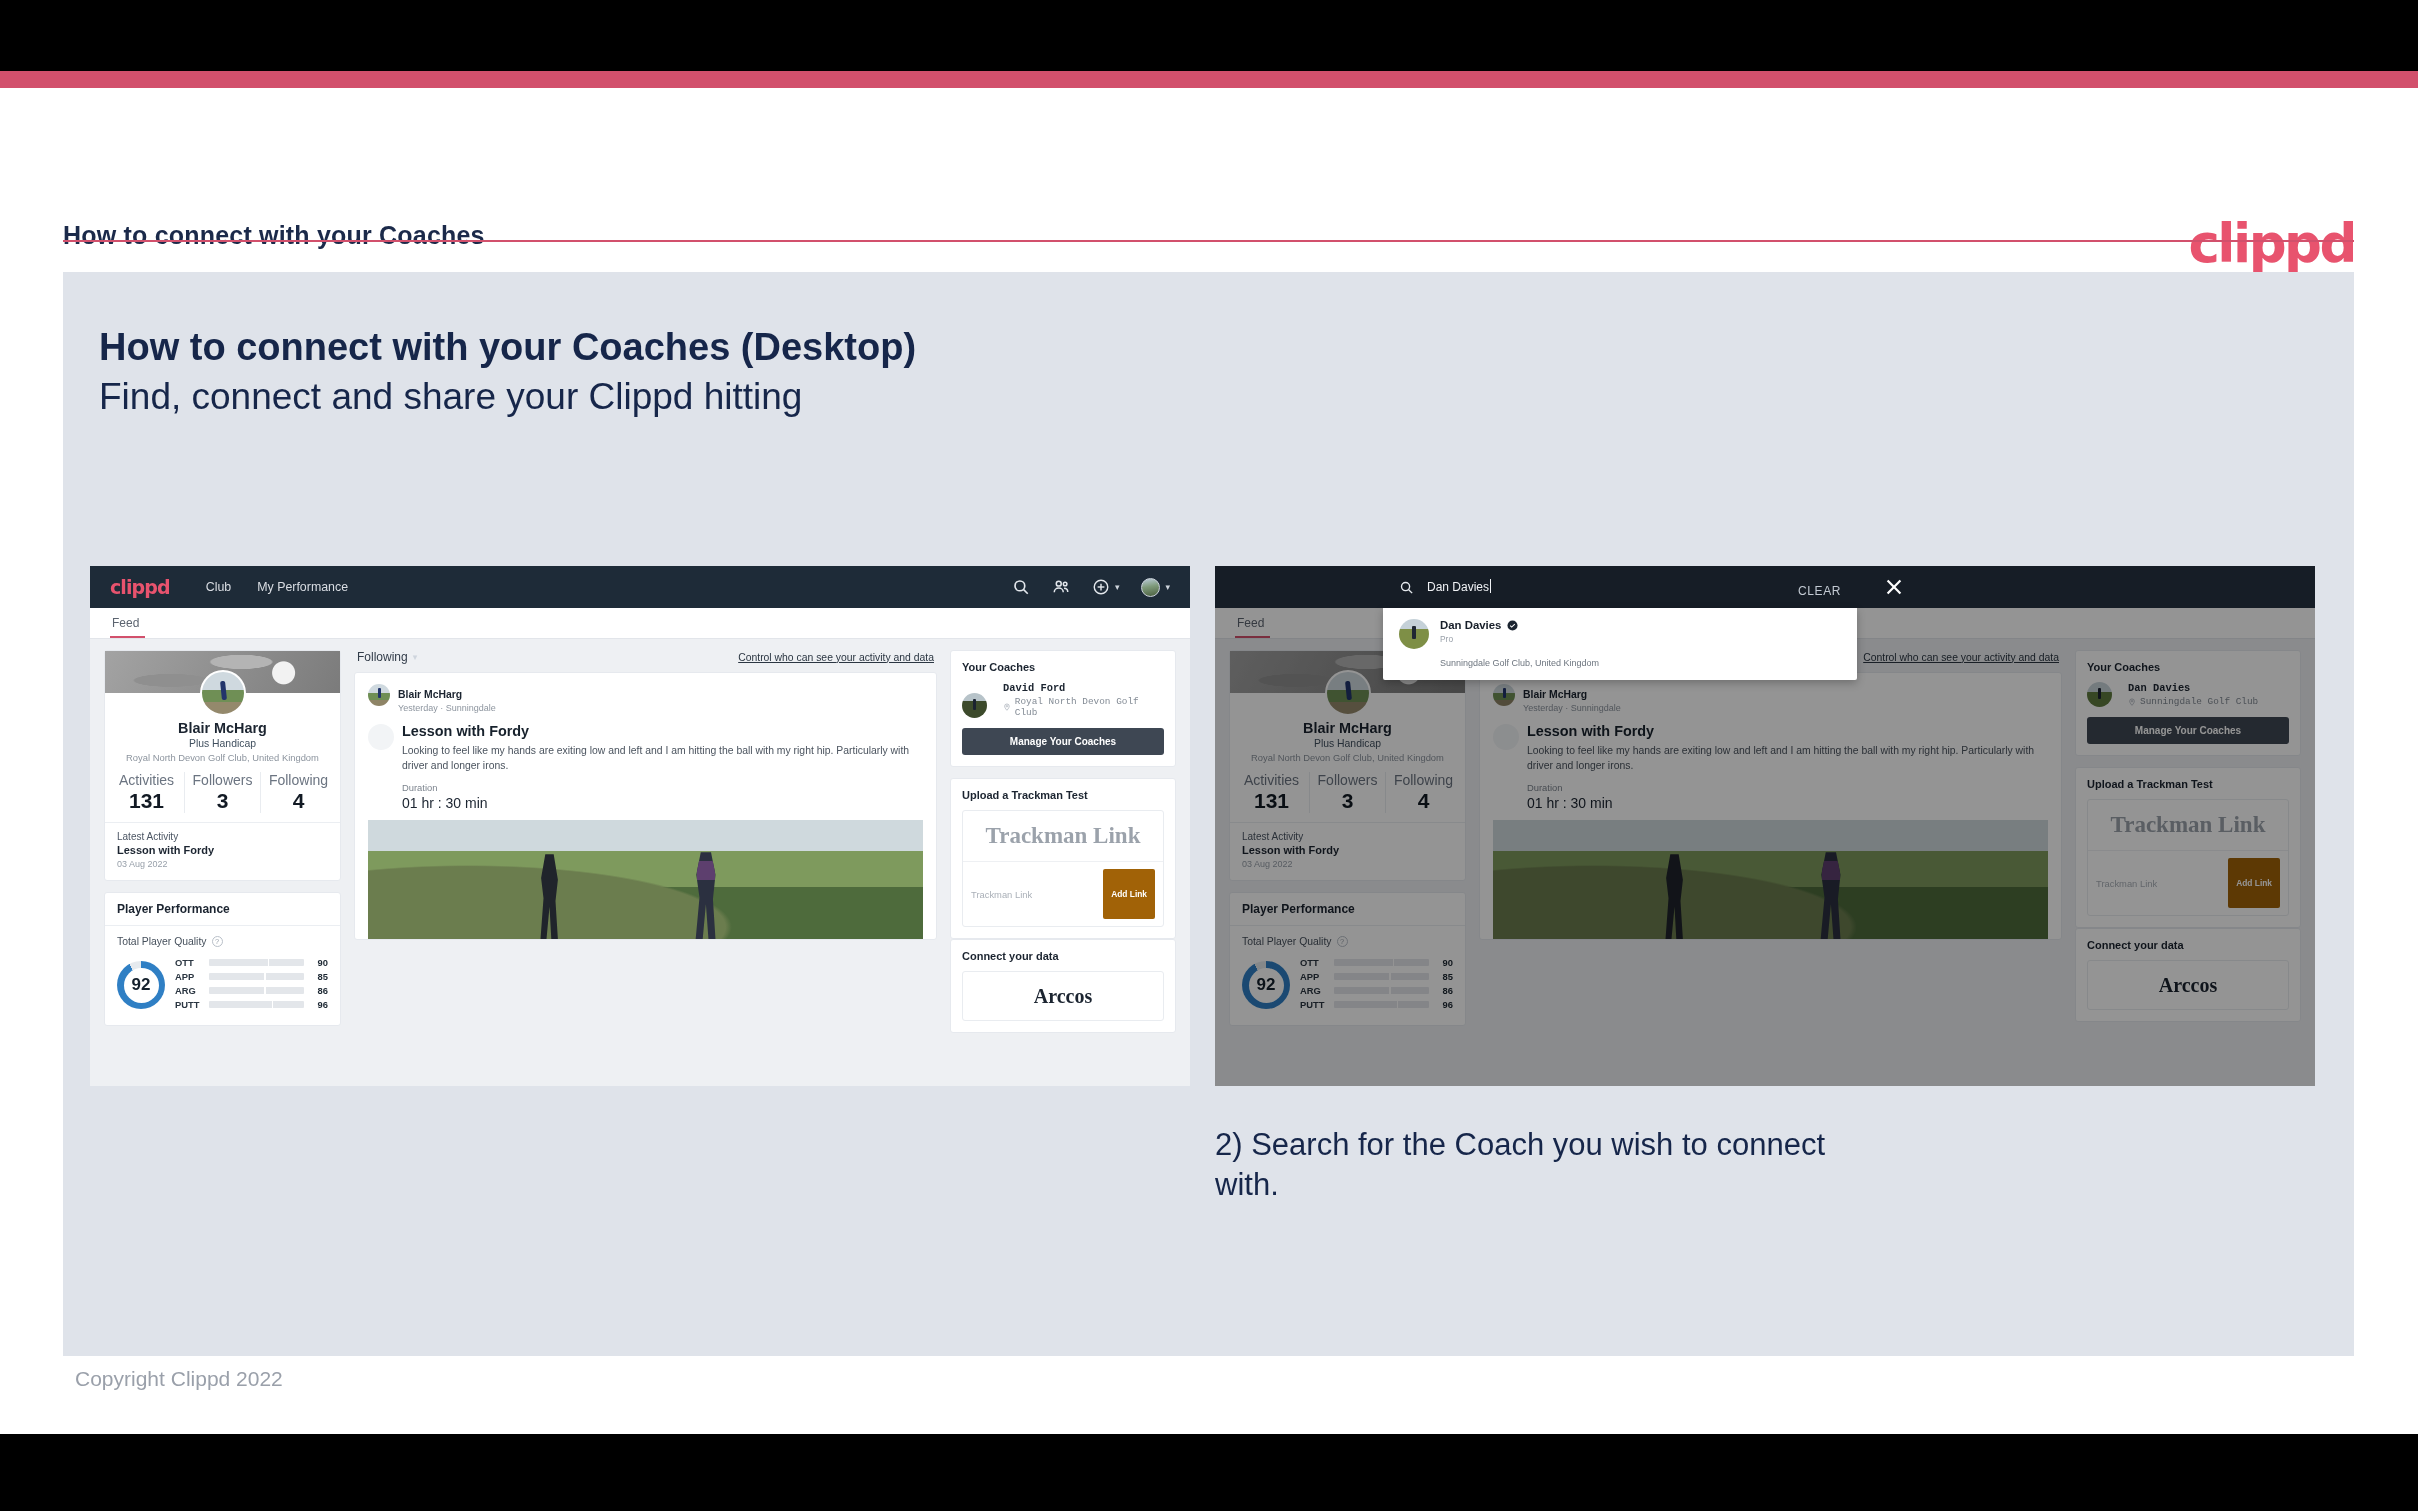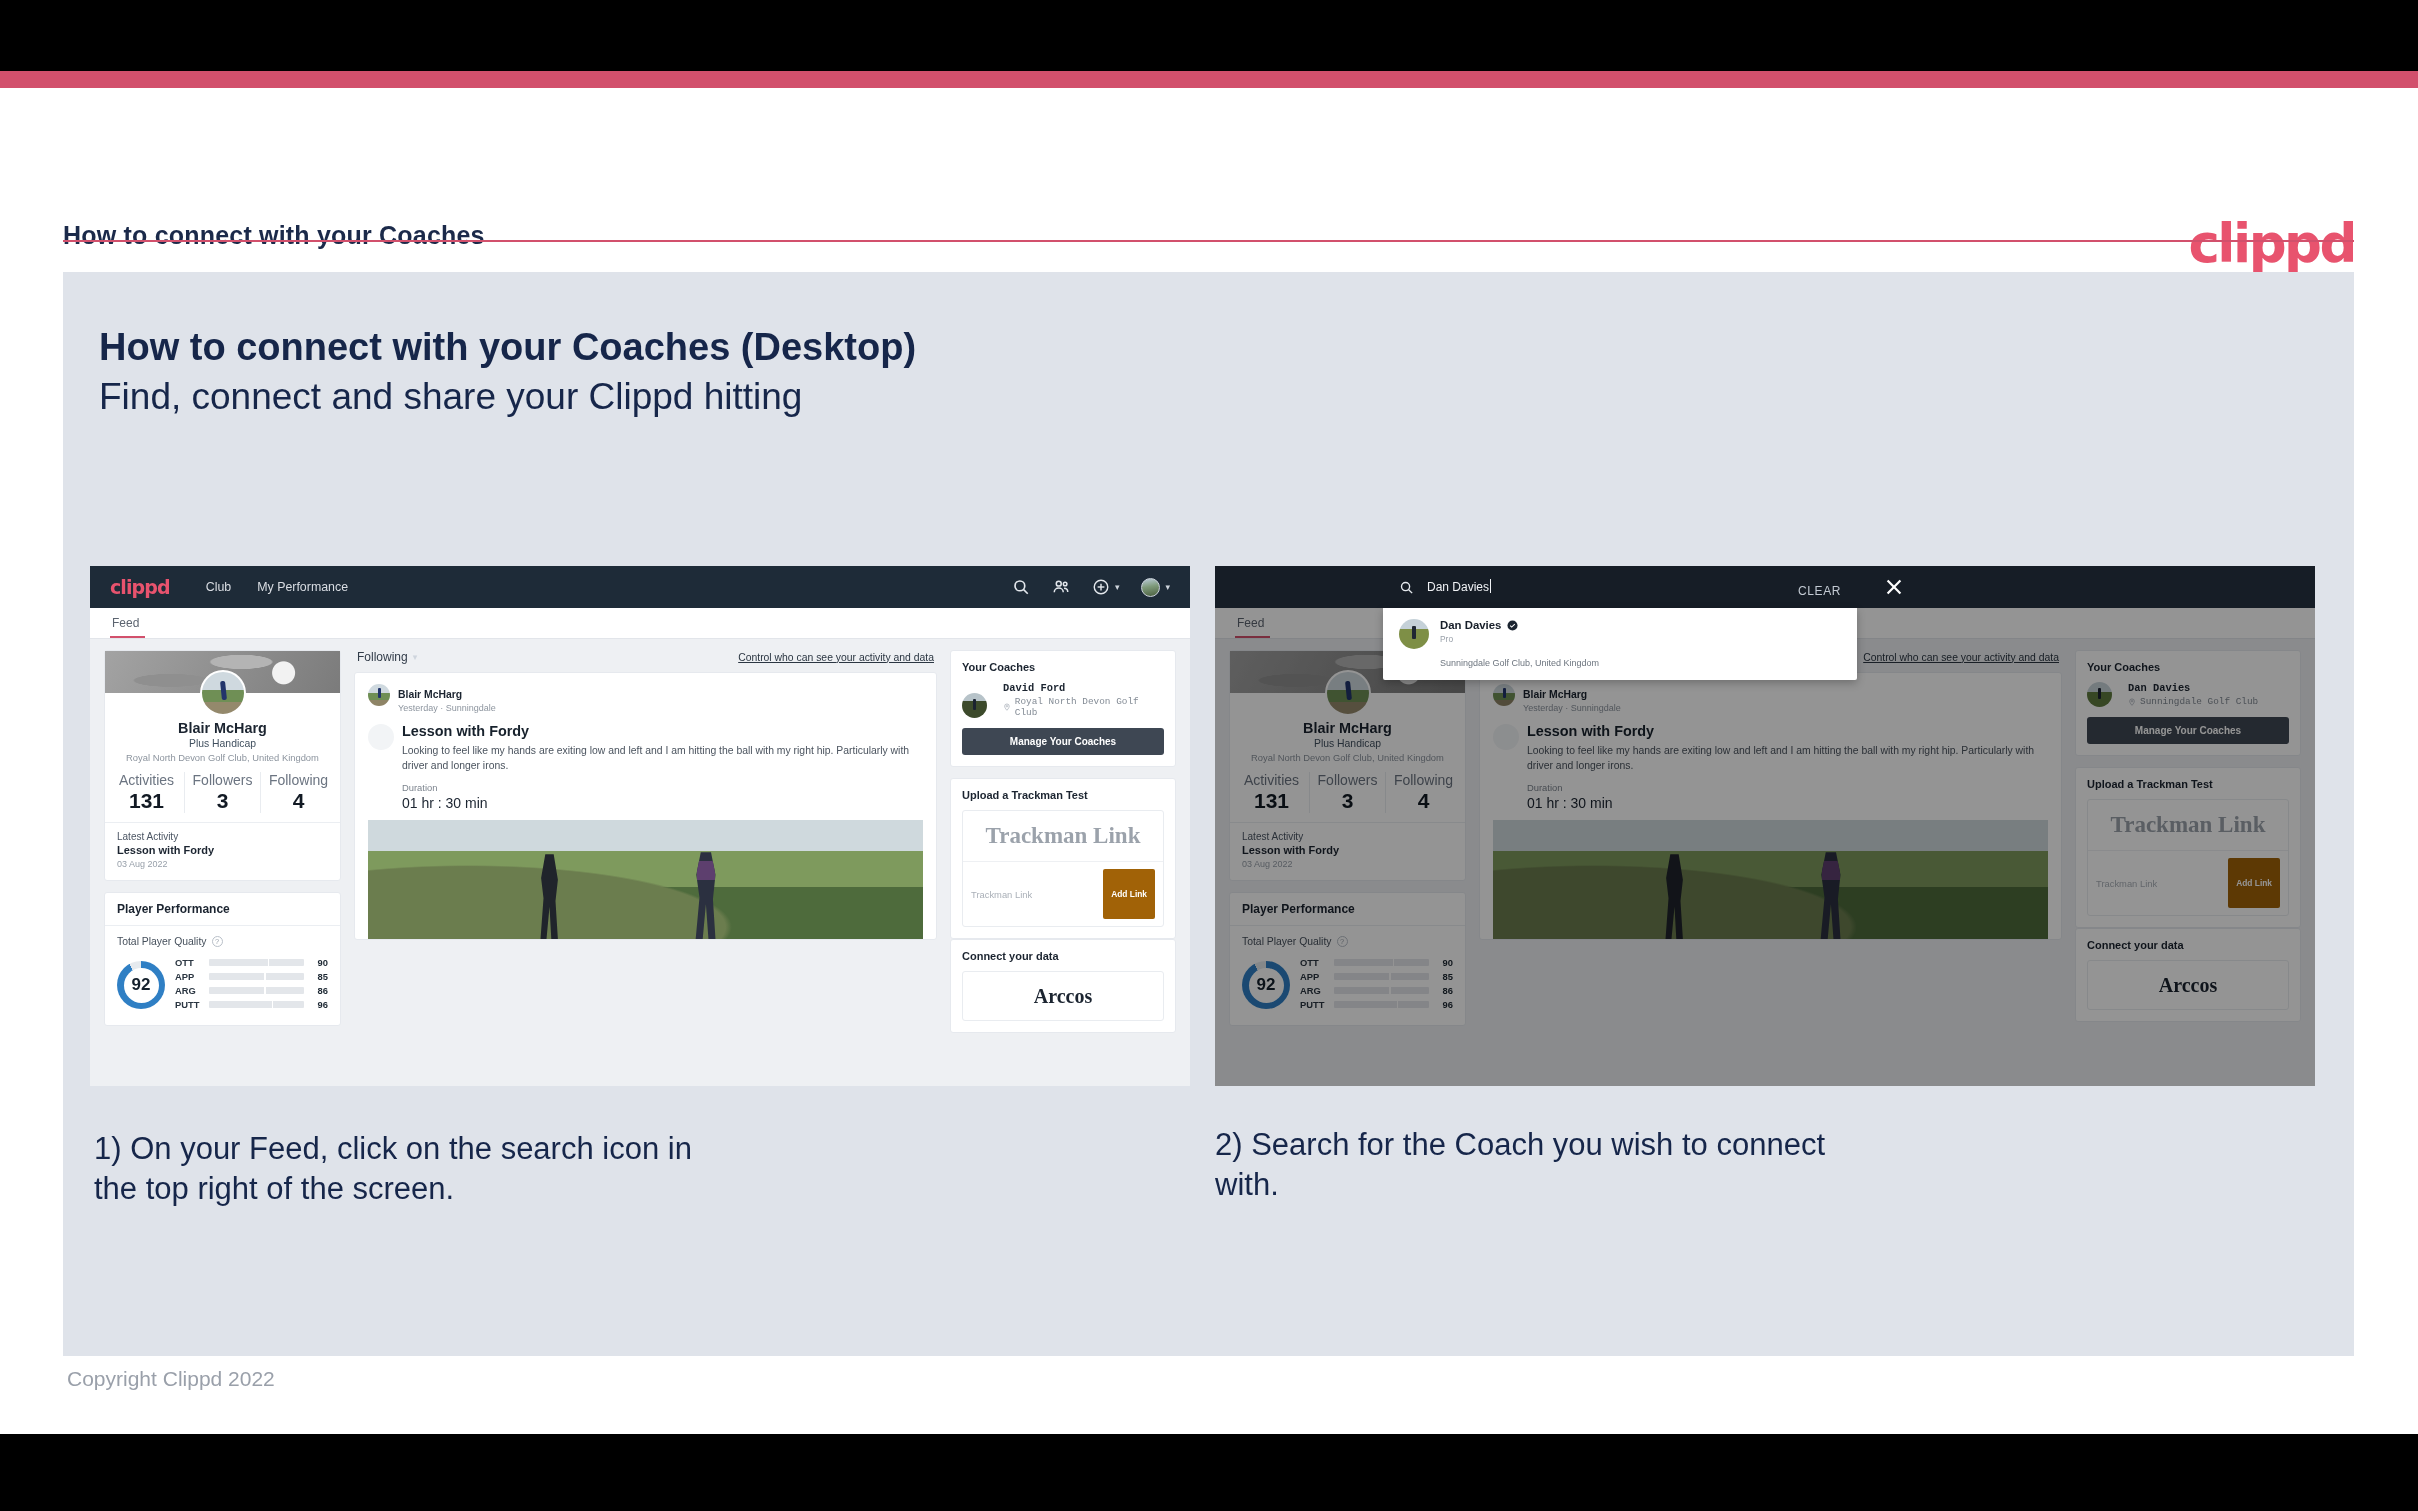--- a/index.html
+++ b/index.html
@@ -43,21 +43,21 @@
     position:absolute; left:99px; top:376px;
     font-size:37px; font-weight:400; color:#16264a;
   }
   .caption {
     position:absolute; font-size:31px; line-height:1.3; color:#16264a; font-weight:400;
   }
   .caption.one { left:94px; top:1129px; width:614px; }
   .caption.two { left:1215px; top:1125px; width:614px; }
 
   .copyright {
-    position:absolute; left:67px; top:1367px;
+    position:absolute; left:75px; top:1367px;
     font-size:21px; color:#9aa0aa; font-weight:400;
   }
 
   
   .shot {
     position:absolute;
     width:1100px; height:520px;
     overflow:hidden;
     background:#eef0f3;
   }
@@ -676,18 +676,17 @@
                 </svg>
             </span>
           </div>
           <div class="res-role">Pro</div>
           <div class="res-club">Sunningdale Golf Club, United Kingdom</div>
         </span>
       </div>
     </div>
   </div>
 
-  <div class="caption one">1) On your Feed, click on the search icon in the top right of the screen.</div>
   <div class="caption two">2) Search for the Coach you wish to connect with.</div>
 
   <div class="copyright">Copyright Clippd 2022</div>
 </div>
 
 
 </body></html>

